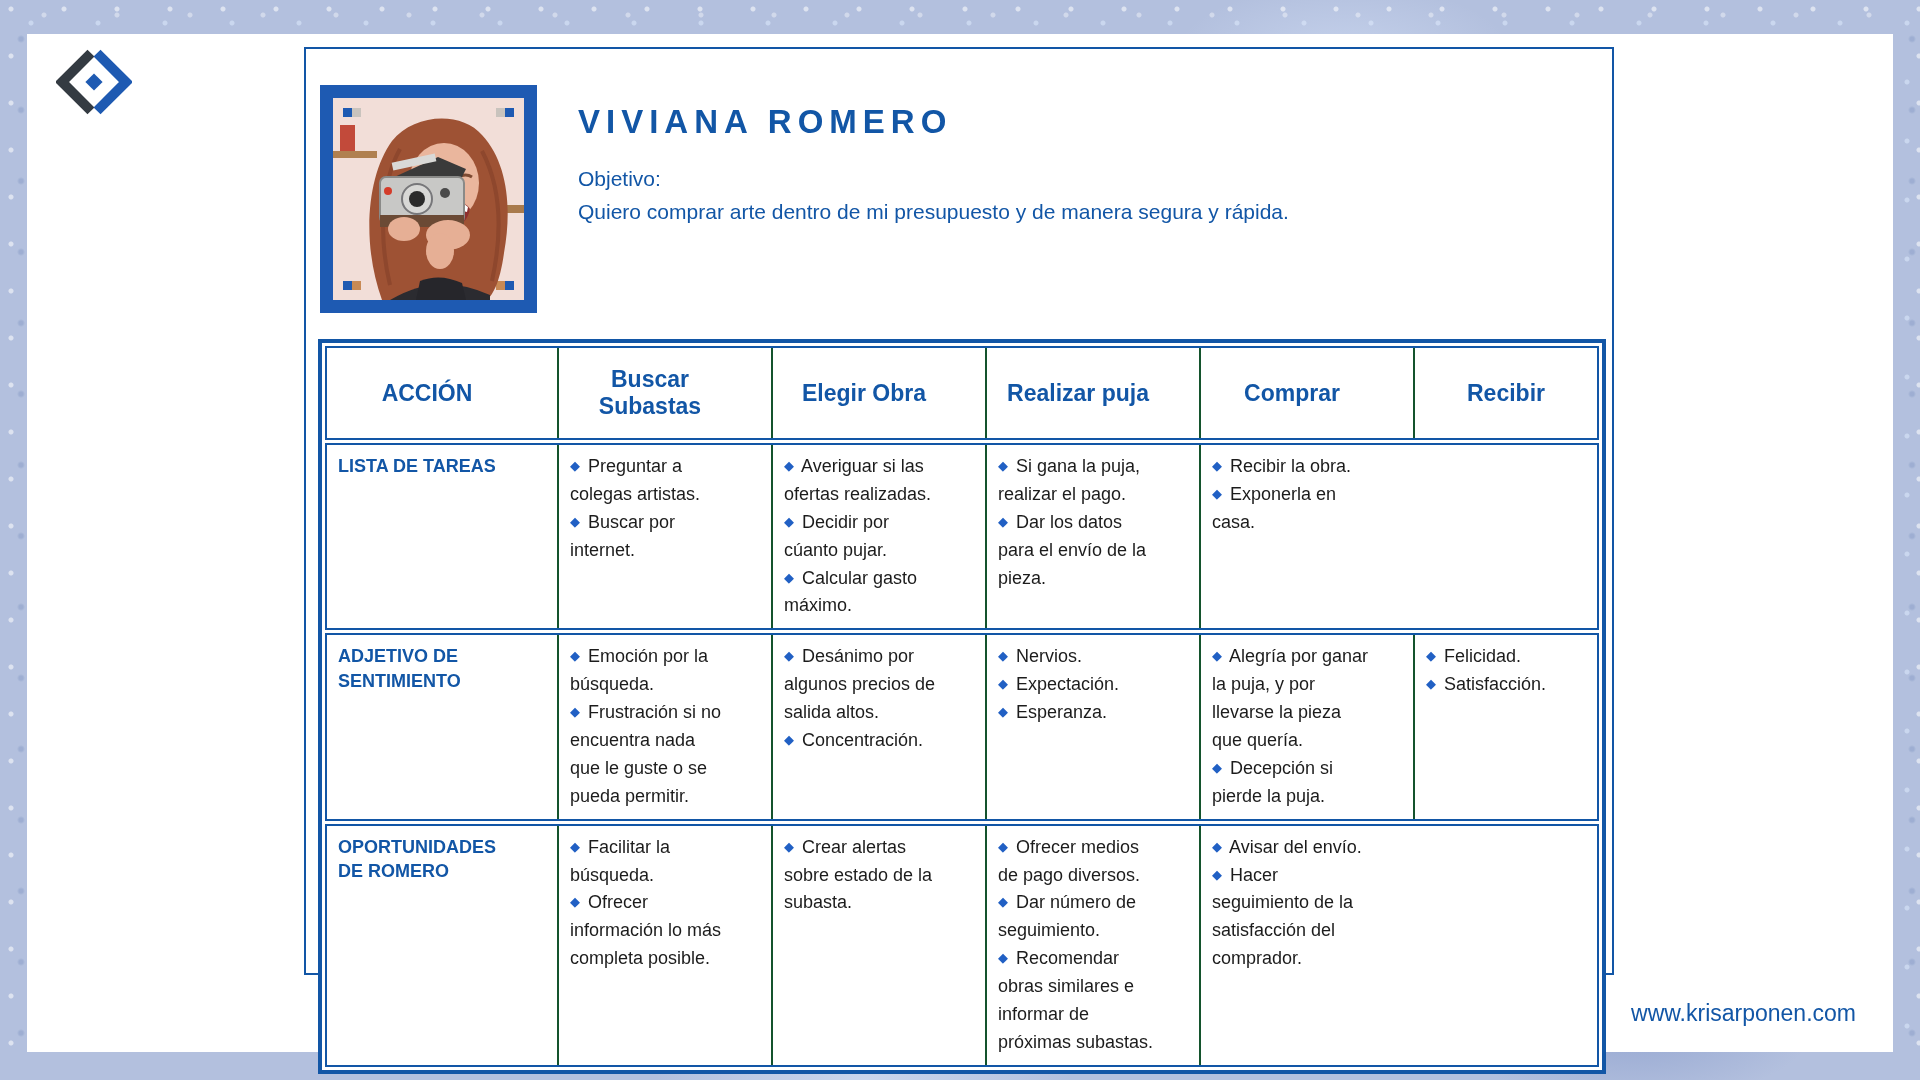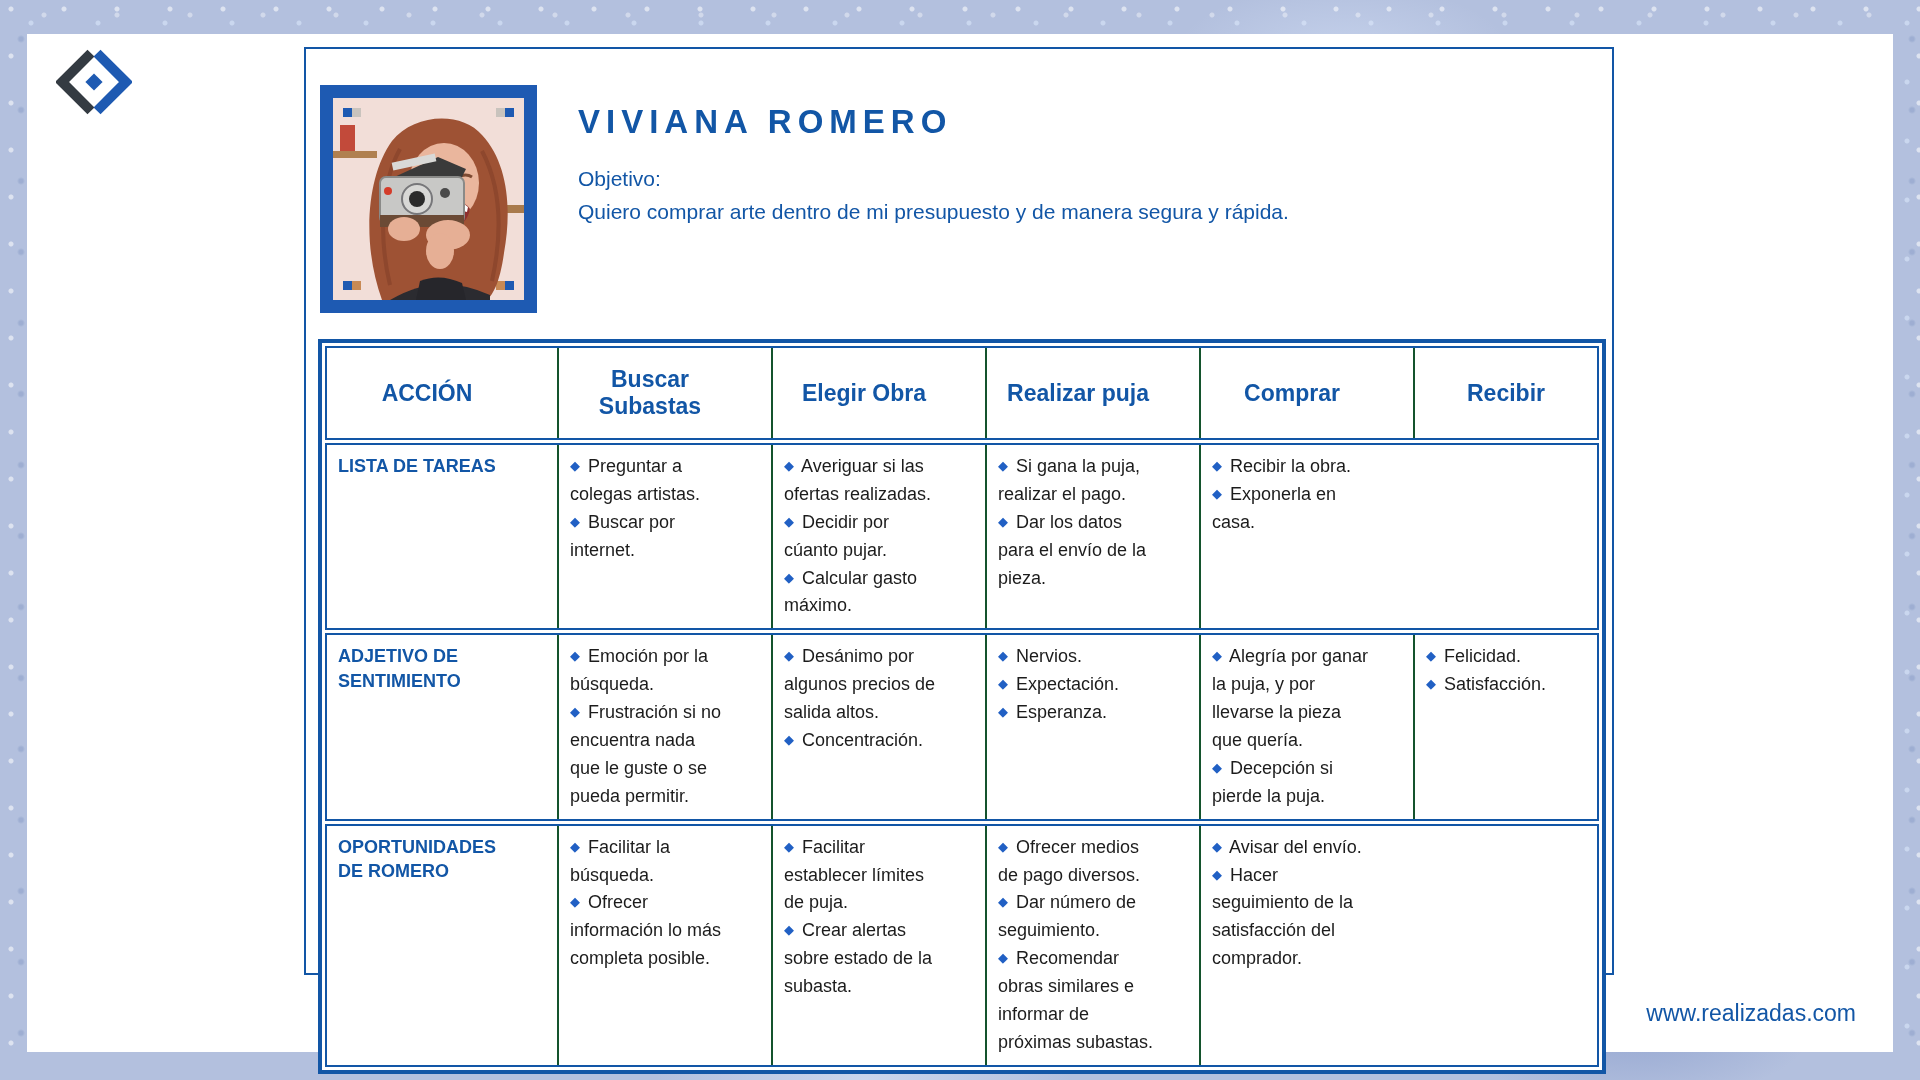--- a/index.html
+++ b/index.html
@@ -192,30 +192,29 @@
             <div class="item"><div class="bullet">◆</div> Satisfacción.</div>
           </div>
         </div>
         <div class="t-row t-body-row row-2">
           <div class="t-cell t-rowlabel">OPORTUNIDADES DE ROMERO</div>
           <div class="t-cell t-datacell">
             <div class="item"><div class="bullet">◆</div> Facilitar la búsqueda.</div>
             <div class="item"><div class="bullet">◆</div> Ofrecer información lo más completa posible.</div>
           </div>
           <div class="t-cell t-datacell">
-            <div class="item"><div class="bullet">◆</div> Facilitar establecer límites de puja.</div>
             <div class="item"><div class="bullet">◆</div> Crear alertas sobre estado de la subasta.</div>
           </div>
           <div class="t-cell t-datacell">
             <div class="item"><div class="bullet">◆</div> Ofrecer medios de pago diversos.</div>
             <div class="item"><div class="bullet">◆</div> Dar número de seguimiento.</div>
             <div class="item"><div class="bullet">◆</div> Recomendar obras similares e informar de próximas subastas.</div>
           </div>
           <div class="t-cell t-datacell">
             <div class="item"><div class="bullet">◆</div> Avisar del envío.</div>
             <div class="item"><div class="bullet">◆</div> Hacer seguimiento de la satisfacción del comprador.</div>
           </div>
         </div>
       </div>
   </div>
 
-  <a class="site-url" href="#">www.realizadas.com</a>
+  <a class="site-url" href="#">www.krisarponen.com</a>
 </div>
 
 </body></html>

